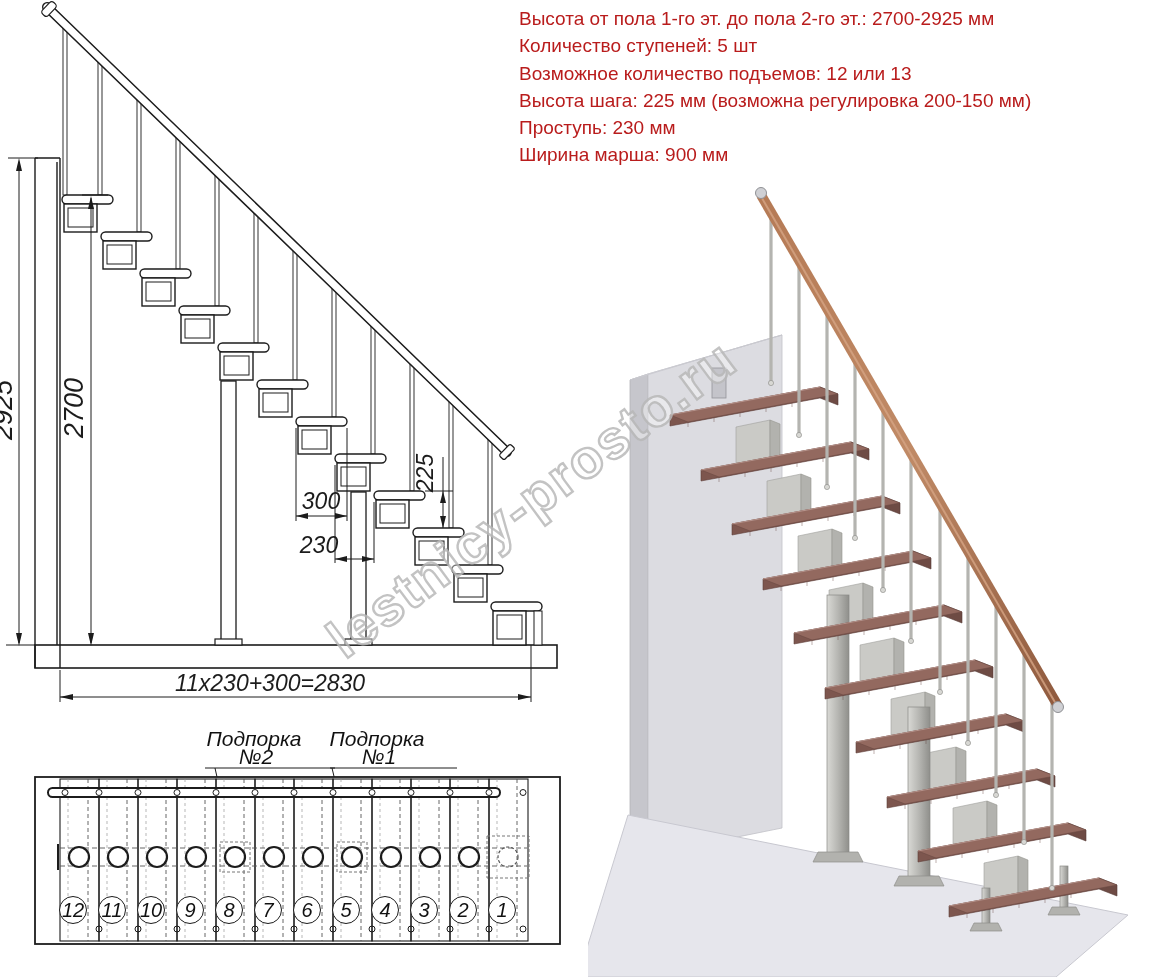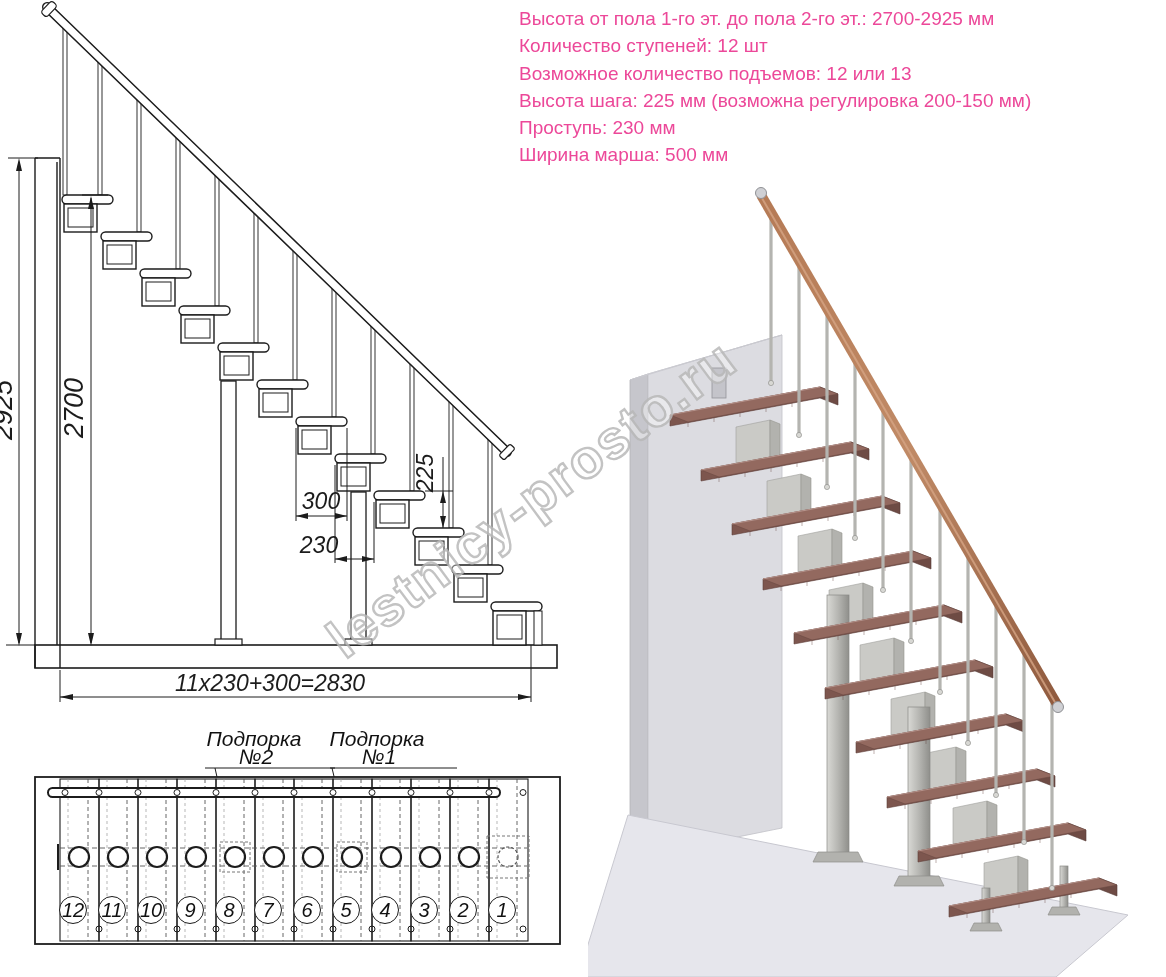--- a/index.html
+++ b/index.html
@@ -1,20 +1,20 @@
 <!DOCTYPE html>
 <html><head>
 <meta charset="utf-8">
 <style>
   html,body{margin:0;padding:0;background:#fff;}
   body{width:1166px;height:977px;position:relative;overflow:hidden;
        font-family:"Liberation Sans",sans-serif;}
   #canvas{position:absolute;left:0;top:0;width:1166px;height:977px;background:#fff;}
   .abs{position:absolute;}
-  #specs{left:519px;top:5px;width:540px;color:#ec4899;font-size:19px;line-height:27.3px;}
+  #specs{left:519px;top:5px;width:540px;color:#b91c1c;font-size:19px;line-height:27.3px;}
   #specs div{white-space:nowrap;}
   svg text{font-family:"Liberation Sans",sans-serif;}
   .dimtxt{font-style:italic;fill:#1c1c1c;}
   .lbl{font-style:italic;fill:#111;}
   #wm{pointer-events:none;}
 </style>
 </head>
 <body>
 
 <div id="canvas">
@@ -140,25 +140,25 @@
       <line x1="531" y1="645" x2="531" y2="702"></line>
       <line x1="60" y1="697" x2="531" y2="697"></line>
       <polygon points="60,697 73,694 73,700" stroke="none"></polygon>
       <polygon points="531,697 518,694 518,700" stroke="none"></polygon>
       <text class="dimtxt" x="270" y="691" text-anchor="middle" font-size="23" stroke="none">11x230+300=2830</text>
     </g>
   </svg>
 
   <div id="specs" class="abs">
     <div>Высота от пола 1-го эт. до пола 2-го эт.: 2700-2925 мм</div>
-    <div>Количество ступеней: 12 шт</div>
+    <div>Количество ступеней: 5 шт</div>
     <div>Возможное количество подъемов: 12 или 13</div>
     <div>Высота шага: 225 мм (возможна регулировка 200-150 мм)</div>
     <div>Проступь: 230 мм</div>
-    <div>Ширина марша: 500 мм</div>
+    <div>Ширина марша: 900 мм</div>
   </div>
 
   <svg class="abs" style="left:20px;top:722px" width="560" height="255" viewBox="0 0 560 255">
     <defs>
       <g id="pstrip">
         <rect x="40" y="57" width="39" height="162" fill="none" stroke="#1c1c1c" stroke-width="1.1"></rect>
         <line x1="68" y1="57" x2="68" y2="219" stroke="#555" stroke-width="0.9" stroke-dasharray="4 3"></line>
         <line x1="48" y1="57" x2="48" y2="219" stroke="#999" stroke-width="0.7" stroke-dasharray="3 3"></line>
       </g>
     </defs>

